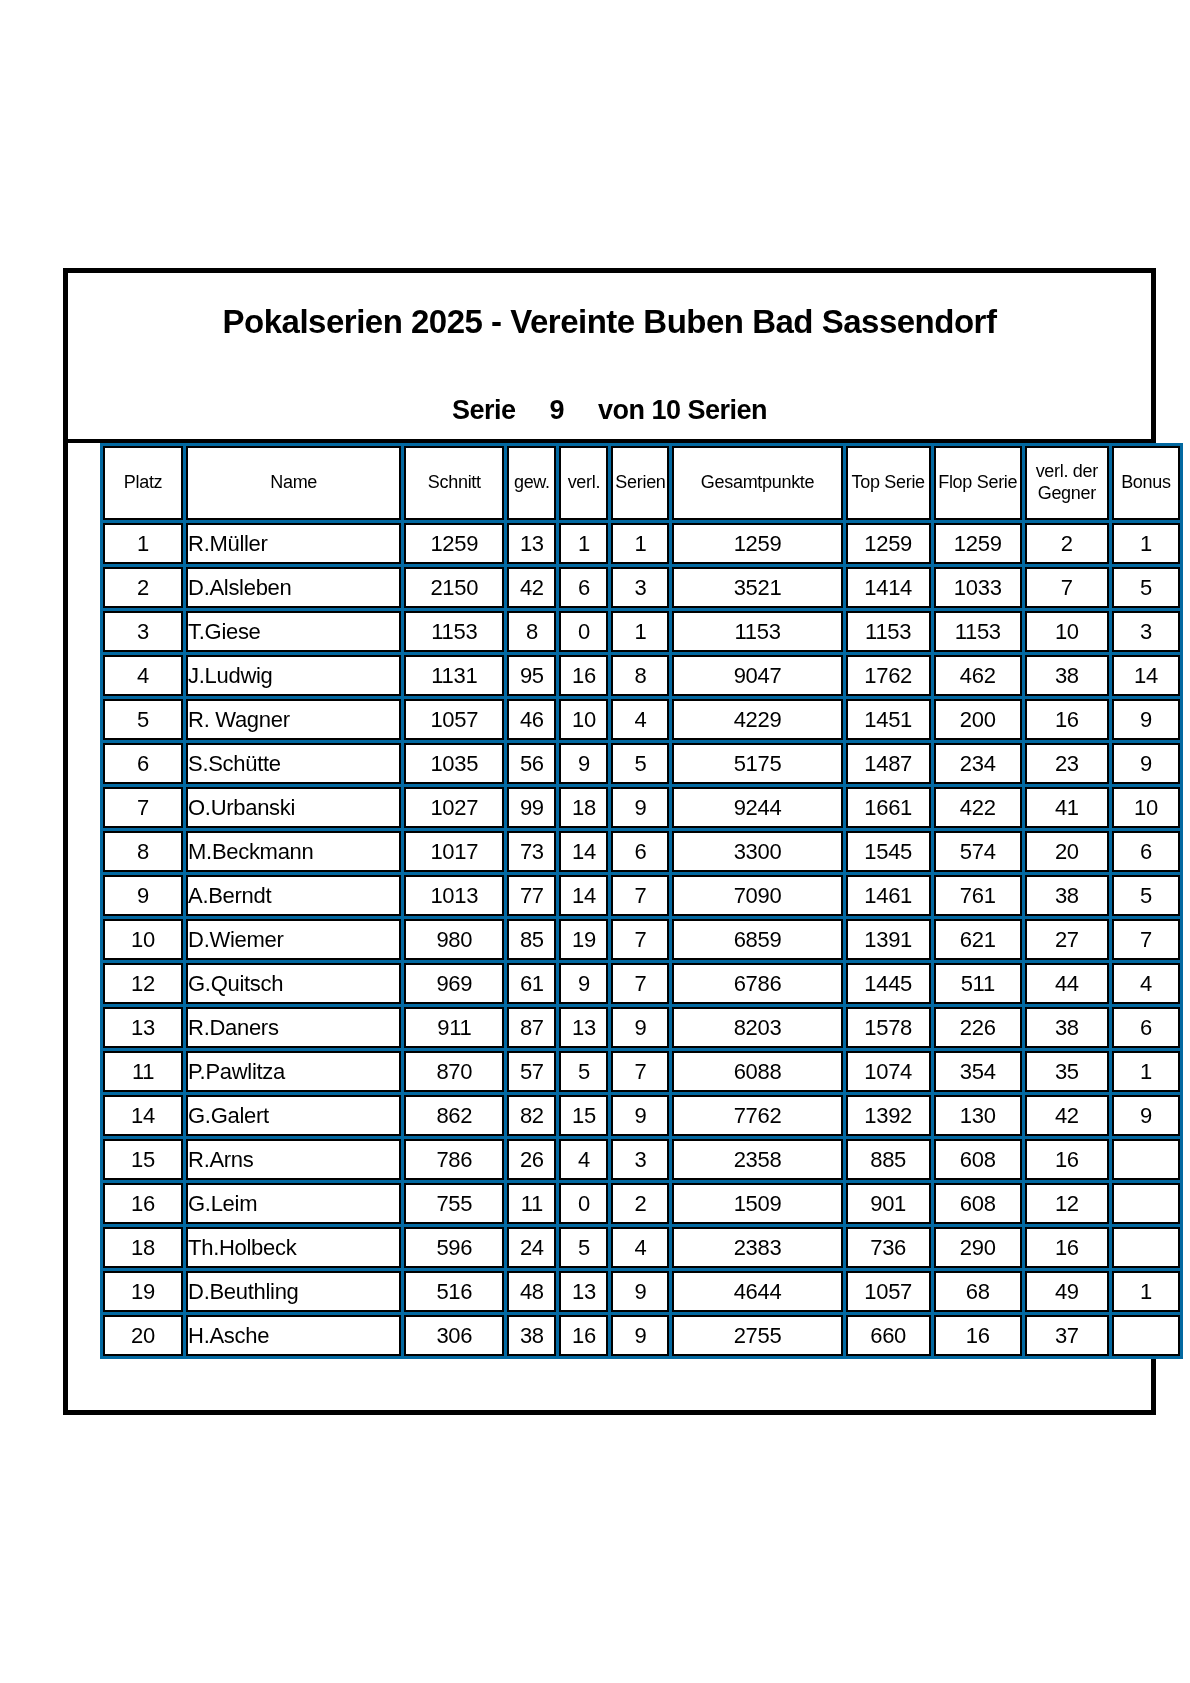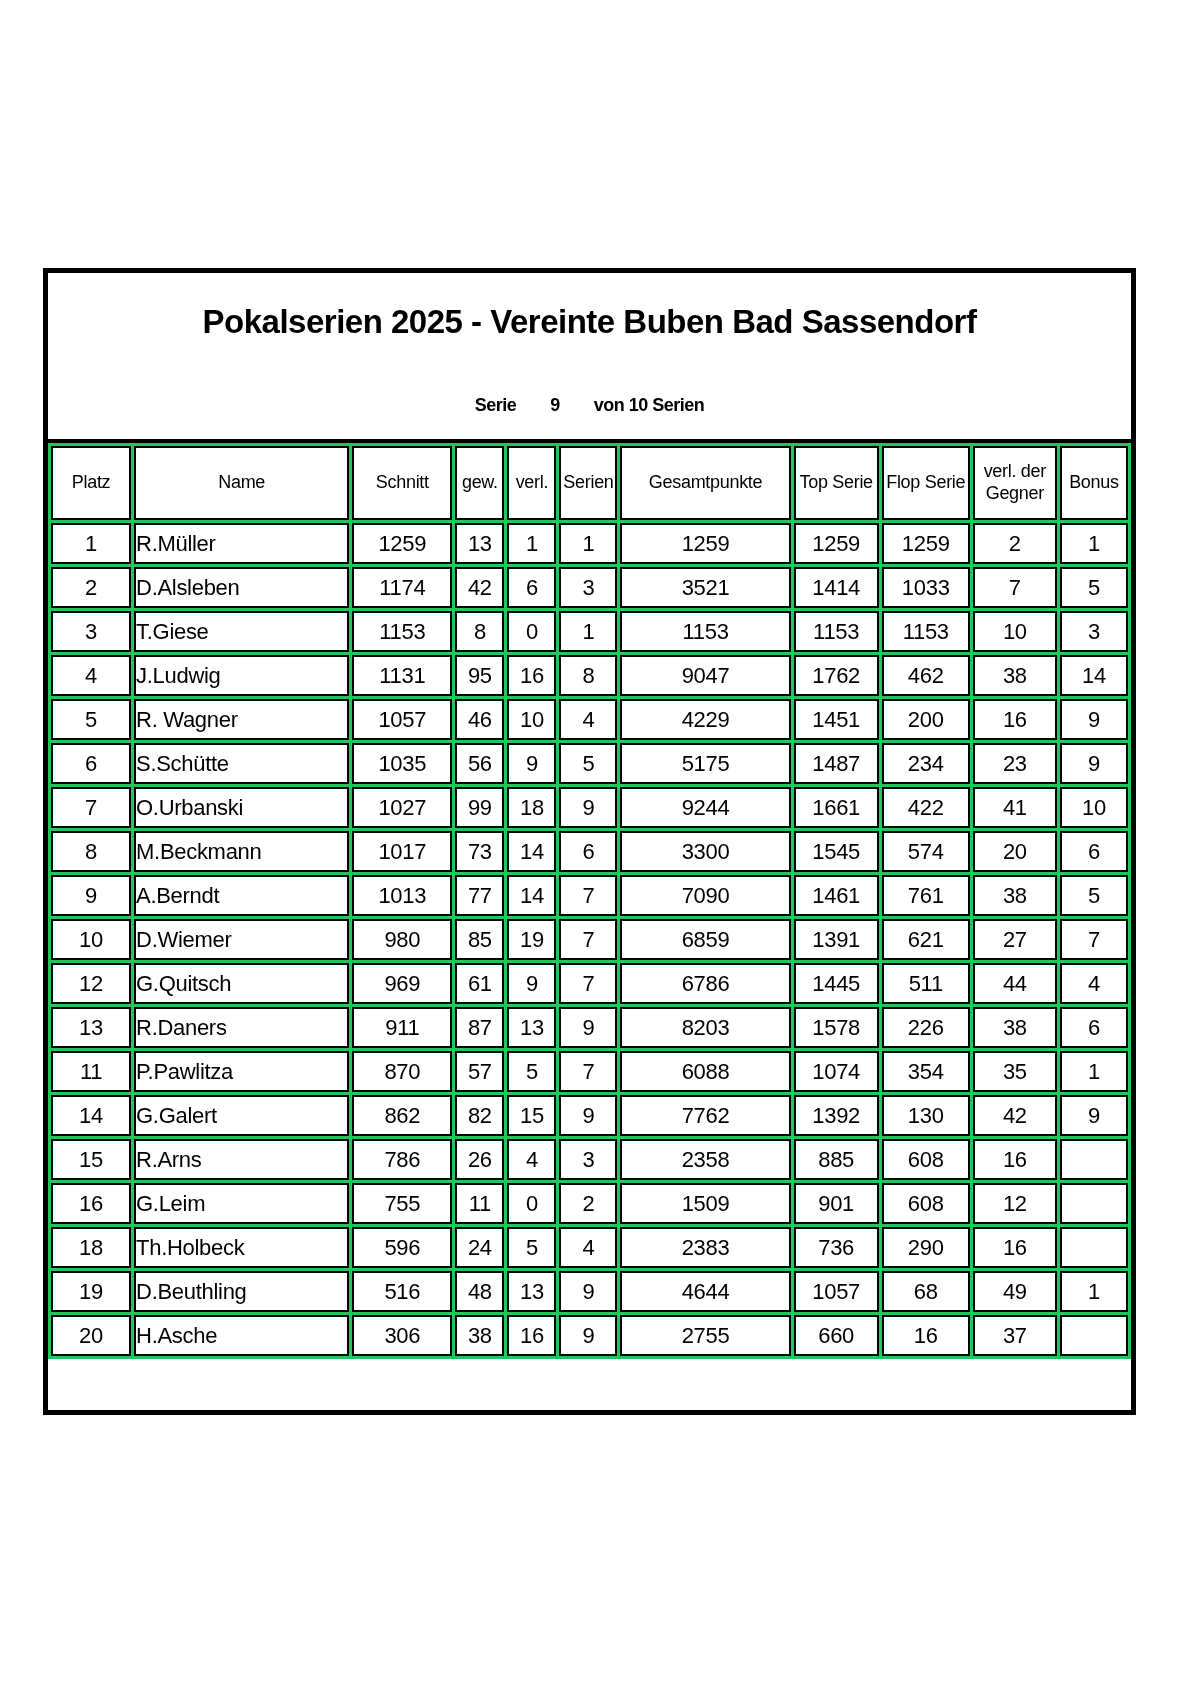--- a/index.html
+++ b/index.html
@@ -9,21 +9,21 @@
   }
   body {
     width: 1190px;
     height: 1683px;
     position: relative;
     font-family: "Liberation Sans", sans-serif;
     color: #000000;
   }
   .doc-frame {
     position: absolute;
-    left: 43px;
+    left: 63px;
     top: 268px;
     width: 1093px;
     height: 1147px;
     border: 5px solid #000000;
     box-sizing: border-box;
     background: #ffffff;
   }
   .title-block {
     height: 170px;
     border-bottom: 4px solid #000000;
@@ -40,32 +40,33 @@
     font-weight: 700;
     letter-spacing: -0.5px;
     white-space: nowrap;
   }
   .doc-subtitle {
     position: absolute;
     top: 122px;
     left: 0;
     right: 0;
     text-align: center;
-    font-size: 18px;
+    font-size: 27px;
     font-weight: 700;
     letter-spacing: -0.5px;
     white-space: nowrap;
   }
   .doc-subtitle .gap { margin-left: 34px; }
   table.results {
     width: 100%;
     border-collapse: separate;
     border-spacing: 3px;
     table-layout: fixed;
-    background: #22c55e;
+    background: #0369a1;
+    margin-left: 32px;
   }
   table.results th,
   table.results td {
     border: 2px solid #000000;
     box-sizing: border-box;
     text-align: center;
     vertical-align: middle;
     overflow: hidden;
     padding: 0;
     background: #ffffff;
@@ -148,21 +149,21 @@
           <td class="c5">1</td>
           <td class="c6">1259</td>
           <td class="c7">1259</td>
           <td class="c8">1259</td>
           <td class="c9">2</td>
           <td class="c10">1</td>
         </tr>
         <tr>
           <td class="c0">2</td>
           <td class="c1">D.Alsleben</td>
-          <td class="c2">1174</td>
+          <td class="c2">2150</td>
           <td class="c3">42</td>
           <td class="c4">6</td>
           <td class="c5">3</td>
           <td class="c6">3521</td>
           <td class="c7">1414</td>
           <td class="c8">1033</td>
           <td class="c9">7</td>
           <td class="c10">5</td>
         </tr>
         <tr>

